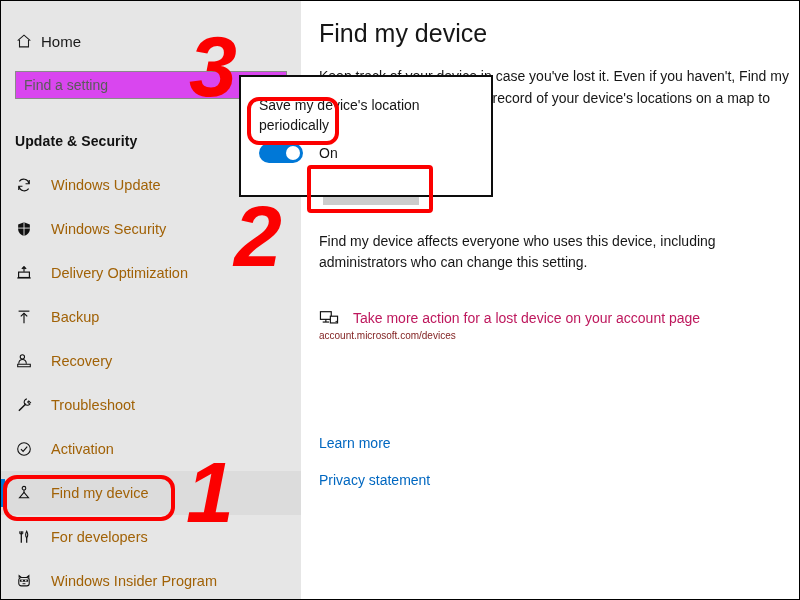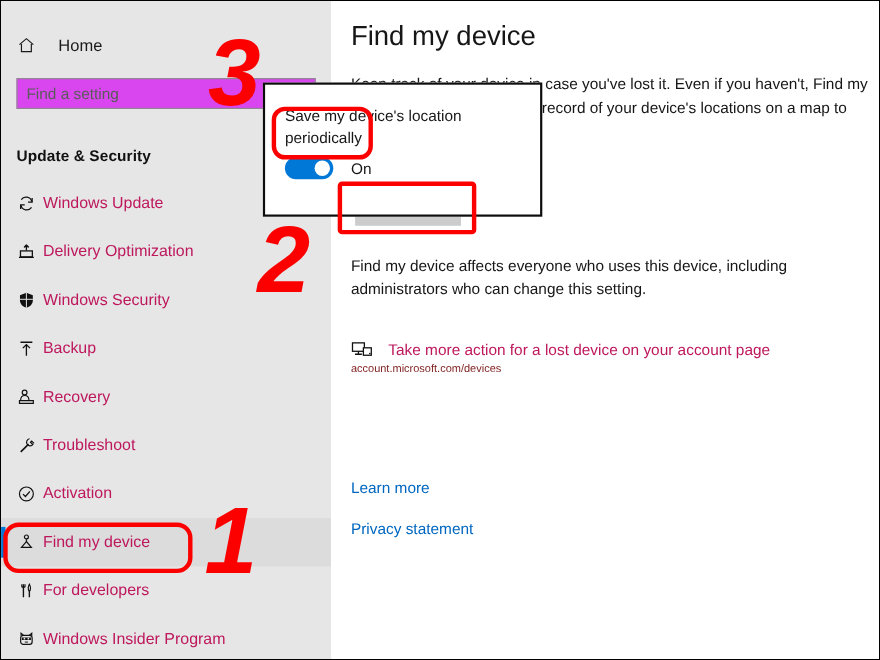--- a/index.html
+++ b/index.html
@@ -39,21 +39,20 @@
     height: 32px;
     display: flex;
     align-items: center;
     padding-left: 14px;
     box-sizing: border-box;
   }
   .home-row .ico { width: 26px; height: 20px; display:flex; align-items:center; }
   .home-row .lbl {
     font-size: 15px;
     color: #1a1a1a;
-    margin-left: 12px;
   }
   .search-wrap {
     position: absolute;
     left: 14px; top: 70px;
     width: 272px;
     height: 28px;
   }
   .search-box {
     width: 100%; height: 100%;
     box-sizing: border-box;
@@ -91,22 +90,22 @@
   .nav-item .ico {
     width: 24px;
     height: 22px;
     display: flex;
     align-items: center;
     justify-content: flex-start;
     flex: 0 0 24px;
   }
   .nav-item .lbl {
     font-size: 14.5px;
-    color: #be185d;
-    margin-left: 0;
+    color: #a16207;
+    margin-left: 12px;
     white-space: nowrap;
   }
   .nav-item.selected { background: #dcdcdc; }
   .nav-item.selected::before {
     content: "";
     position: absolute;
     left: 0; top: 8px;
     width: 4px; height: 28px;
     background: #0078d7;
   }
@@ -306,37 +305,37 @@
             <path d="M15.8 4.4 L15.8 8.6 L11.7 8.6" fill="none" stroke="#111" stroke-width="1.3"></path>
             <path d="M4.2 15.6 L4.2 11.4 L8.3 11.4" fill="none" stroke="#111" stroke-width="1.3"></path>
           </svg>
         </span>
         <span class="lbl">Windows Update</span>
       </div>
 
       <div class="nav-item">
         <span class="ico">
           <svg class="icon-svg" width="18" height="18" viewBox="0 0 20 20">
+            <path d="M10 2.5 L16.5 5 L16.5 10 C16.5 14 13.5 16.6 10 17.6 C6.5 16.6 3.5 14 3.5 10 L3.5 5 Z" fill="#111"></path>
+            <path d="M10 2.5 L10 17.6 M3.5 9 L16.5 9" stroke="#e6e6e6" stroke-width="1"></path>
+          </svg>
+        </span>
+        <span class="lbl">Windows Security</span>
+      </div>
+
+      <div class="nav-item">
+        <span class="ico">
+          <svg class="icon-svg" width="18" height="18" viewBox="0 0 20 20">
             <rect x="4" y="9" width="12" height="6" fill="none" stroke="#111" stroke-width="1.3"></rect>
             <path d="M2.5 15.5 L17.5 15.5" stroke="#111" stroke-width="1.3"></path>
             <path d="M10 3 L10 8.5" stroke="#111" stroke-width="1.3"></path>
             <path d="M7.6 5.4 L10 3 L12.4 5.4" fill="#111" stroke="#111" stroke-width="1.3" stroke-linejoin="round"></path>
           </svg>
         </span>
         <span class="lbl">Delivery Optimization</span>
-      </div>
-
-      <div class="nav-item">
-        <span class="ico">
-          <svg class="icon-svg" width="18" height="18" viewBox="0 0 20 20">
-            <path d="M10 2.5 L16.5 5 L16.5 10 C16.5 14 13.5 16.6 10 17.6 C6.5 16.6 3.5 14 3.5 10 L3.5 5 Z" fill="#111"></path>
-            <path d="M10 2.5 L10 17.6 M3.5 9 L16.5 9" stroke="#e6e6e6" stroke-width="1"></path>
-          </svg>
-        </span>
-        <span class="lbl">Windows Security</span>
       </div>
 
       <div class="nav-item">
         <span class="ico">
           <svg class="icon-svg" width="18" height="18" viewBox="0 0 20 20">
             <path d="M4 3.5 L16 3.5" stroke="#111" stroke-width="1.3"></path>
             <path d="M10 6 L10 17" stroke="#111" stroke-width="1.3"></path>
             <path d="M6.4 9.4 L10 5.8 L13.6 9.4" fill="none" stroke="#111" stroke-width="1.3"></path>
           </svg>
         </span>

